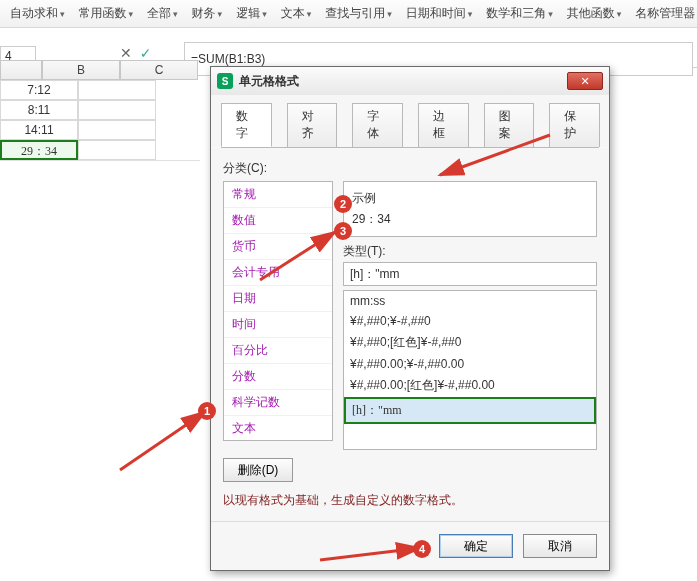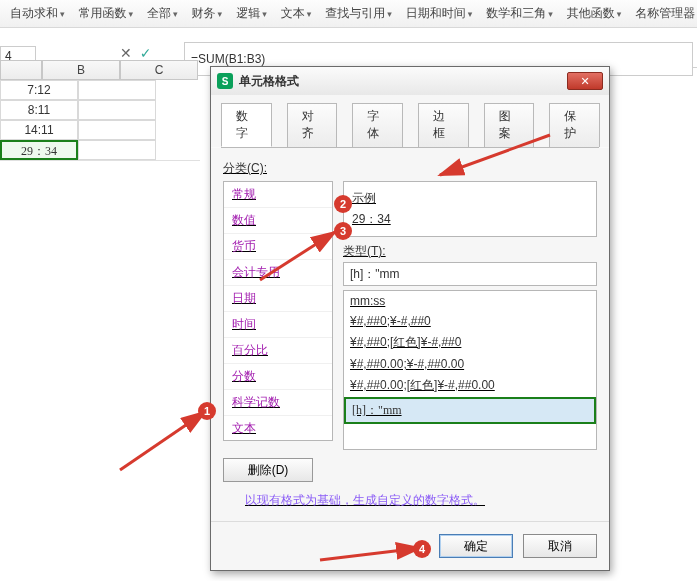--- a/index.html
+++ b/index.html
@@ -36,40 +36,40 @@
   .titlebar { display:flex; align-items:center; height:28px; background:linear-gradient(#fbfbfb,#e8e8e8); padding:0 6px; }
   .appicon { width:16px; height:16px; background:#0aa05a; border-radius:3px; margin-right:6px; display:flex; align-items:center; justify-content:center; color:#fff; font-size:10px; font-weight:bold; }
   .dlgtitle { flex:1; font-weight:bold; color:#333; }
   .closebtn { width:36px; height:18px; background:linear-gradient(#e26f63,#c0392b); border:1px solid #8b2b20; border-radius:2px; display:flex; align-items:center; justify-content:center; color:#fff; font-size:11px; cursor:pointer; }
 
   .tabbar { display:flex; padding:8px 10px 0 10px; gap:16px; background:#f6f6f6; }
   .tab { border:1px solid #b9b9b9; border-bottom:none; padding:4px 14px; background:linear-gradient(#fcfcfc,#ececec); color:#333; cursor:pointer; margin-right:-1px; }
   .tab.active { background:#fff; position:relative; z-index:2; border-bottom:1px solid #fff; }
   .tabline { height:1px; background:#b9b9b9; margin:0 10px; }
 
-  .dlgbody { padding:8px 12px 12px 12px; background:#f6f6f6;text-decoration:underline; }
+  .dlgbody { padding:8px 12px 12px 12px; background:#f6f6f6; }
   .catlabel { margin:4px 0 4px 0; color:#333; }
 
   .cols { display:flex; gap:10px; align-items:flex-start; }
   .catlist { width:110px; background:#fff; border:1px solid #b6b6b6; max-height:260px; overflow:hidden; }
   .catlist .ci { padding:4px 8px; cursor:pointer; border-bottom:1px solid #f0f0f0; color:#a21caf; }
 
   .right { flex:1; }
   .exbox { border:1px solid #b6b6b6; background:#fff; padding:8px 8px; margin-bottom:6px; }
   .exlabel { color:#333; margin-bottom:4px; }
   .exval { color:#333; margin-top:4px; }
 
   .typelabel { margin:6px 0 2px 0; color:#333; }
   .typeinput { width:100%; border:1px solid #b6b6b6; background:#fff; padding:4px 6px; color:#333; }
   .fmtlist { margin-top:4px; width:100%; height:160px; border:1px solid #b6b6b6; background:#fff; overflow-y:auto; }
   .fmtlist .fi { padding:3px 6px; cursor:pointer; color:#333; }
   .fmtlist .fi.sel { background:#d6e8f5; }
 
-  .delbtn { margin-top:8px; width:90px; height:24px; border:1px solid #999; background:linear-gradient(#fdfdfd,#e7e7e7); cursor:pointer; }
-  .hint { margin-top:10px; color:#8b5cf6;margin-left:22px; }
+  .delbtn { margin-top:8px; width:70px; height:24px; border:1px solid #999; background:linear-gradient(#fdfdfd,#e7e7e7); cursor:pointer; }
+  .hint { margin-top:10px; color:#7f1d1d; }
 
   .dlgfooter { display:flex; justify-content:flex-end; gap:10px; padding:12px; background:#f6f6f6; border-top:1px solid #dcdcdc; }
   .btn { width:74px; height:24px; border:1px solid #8a8a8a; background:linear-gradient(#fdfdfd,#e7e7e7); cursor:pointer; }
   .btn.primary { border:1px solid #4a7db5; box-shadow:0 0 0 1px #b0d0ef inset; }
 
   
   .ann { position:absolute; z-index:50; pointer-events:none; }
   .numbadge { position:absolute; width:18px; height:18px; border-radius:50%; background:#d63a2e; color:#fff; font-weight:bold; display:flex; align-items:center; justify-content:center; font-size:11px; z-index:60; pointer-events:none; }
 </style>
 </head>

